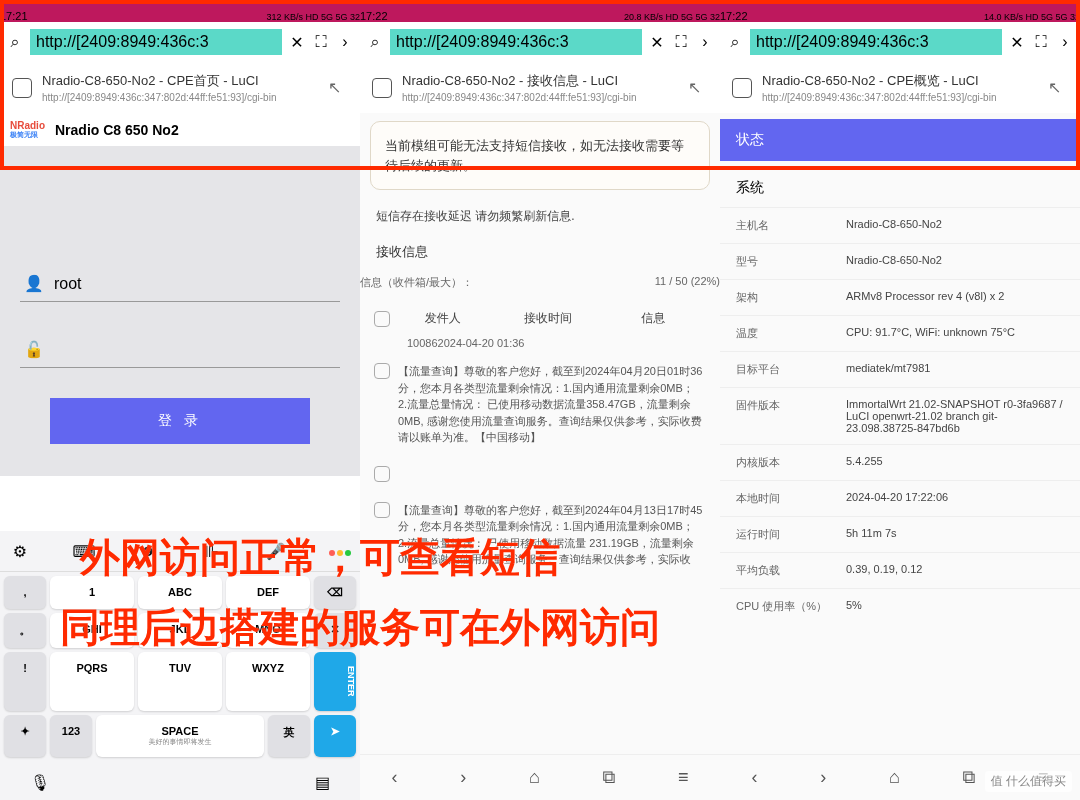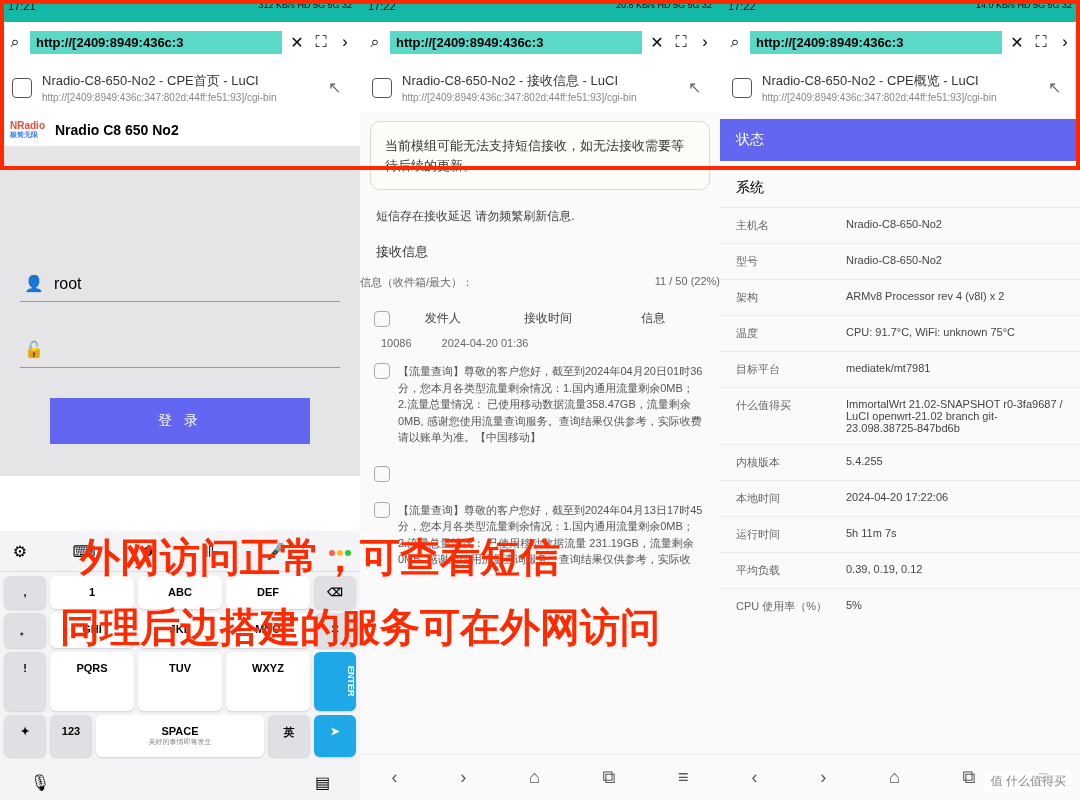--- a/index.html
+++ b/index.html
@@ -1,23 +1,23 @@
 <!DOCTYPE html>
 <html><head>
 <meta charset="utf-8">
 <style>
 *{margin:0;padding:0;box-sizing:border-box;font-family:sans-serif}
 body{width:1080px;height:800px;background:#e8e8ea;position:relative;overflow:hidden}
 .red-box{position:absolute;top:0;left:0;width:1080px;height:170px;border:4px solid #ff2a00;z-index:10;pointer-events:none}
 .phone{position:absolute;top:0;width:360px;height:800px;background:#fff;overflow:hidden}
 .p1{left:0}.p2{left:360px}.p3{left:720px}
-.status{height:22px;display:flex;justify-content:space-between;align-items:flex-start;padding:0 8px;font-size:11px;background:#14b8a6}
+.status{height:22px;display:flex;justify-content:space-between;align-items:flex-end;padding:0 0;font-size:11px;background:#be185d}
 .status .r{font-size:9px}
 .url-row{height:40px;display:flex;align-items:center;padding:0 6px;gap:6px;background:#fff}
-.url-field{flex:1;background:#5bd9c8;padding:4px 6px;font-size:13px;font-weight:bold;overflow:hidden;white-space:nowrap}
+.url-field{flex:1;background:#5bd9c8;padding:4px 6px;font-size:16px;font-weight:normal;overflow:hidden;white-space:nowrap}
 .ic{width:18px;height:18px;display:flex;align-items:center;justify-content:center;font-size:16px}
 .sugg{padding:10px 12px;display:flex;align-items:center;gap:10px;background:#fff}
 .sugg-icon{width:20px;height:20px;border:1.5px solid #555;border-radius:4px}
 .sugg-txt{flex:1}
 .sugg-title{font-size:13px;color:#333}
 .sugg-url{font-size:10px;color:#888;margin-top:2px}
 .sugg-arr{width:20px;font-size:16px;color:#666}
 .phone-content{height:calc(800px - 120px);overflow:hidden}
 
 .p1 .logo-bar{background:#fff;padding:8px 10px;display:flex;align-items:center;gap:10px;box-shadow:0 1px 3px rgba(0,0,0,.1)}
@@ -42,21 +42,21 @@
 .p1 .kb-bot{display:flex;justify-content:space-between;padding:8px 30px;background:#f4f4f6}
 
 .p2 .warn{background:#fefcf9;border:1px solid #e0d8c8;border-radius:10px;margin:8px 10px;padding:14px;font-size:13px;color:#333;line-height:1.5}
 .p2 .pg{padding:10px 16px;font-size:12px;color:#444}
 .p2 .section-title{padding:8px 16px 4px;font-size:13px;color:#333}
 .p2 .info-row{padding:10px 0;font-size:11px;color:#666;display:flex;justify-content:space-between}
 .p2 .tbl-head{display:flex;padding:10px 14px;font-size:12px;color:#444;gap:0;align-items:center}
 .p2 .ck{width:16px;height:16px;border:1.5px solid #aaa;border-radius:4px;flex-shrink:0}
 .p2 .th{flex:1;text-align:center}
 .p2 .msg{padding:10px 14px;font-size:11px;color:#555;line-height:1.5;display:flex;gap:8px}
-.p2 .msg-meta{display:flex;gap:30px;color:#666;padding-left:21px;margin-bottom:4px;font-size:11px}
+.p2 .msg-meta{display:flex;color:#666;padding-left:47px;margin-bottom:4px;font-size:11px}
 .p2 .msg-body{flex:1}
 .p2 .nav{display:flex;justify-content:space-around;padding:12px 0;position:absolute;bottom:0;width:360px;background:#fafafa;border-top:1px solid #eee}
 .p2 .nav span{font-size:18px;color:#555}
 
 .p3 .stat-hdr{background:#6266f0;color:#fff;padding:12px 16px;font-size:14px;margin:6px 0 0}
 .p3 .sys{padding:18px 16px 10px;font-size:14px;font-weight:normal}
 .p3 .info{display:flex;padding:10px 16px;font-size:11px;color:#555;border-top:1px solid #eee}
 .p3 .info .lbl{flex:0 0 110px;color:#666}
 .p3 .info .val{flex:1;color:#444}
 .p3 .nav{display:flex;justify-content:space-around;padding:12px 0;position:absolute;bottom:0;width:360px;background:#fafafa;border-top:1px solid #eee}
@@ -253,21 +253,21 @@
         </div>
         <div class="info">
           <div class="lbl">温度</div>
           <div class="val">CPU: 91.7°C, WiFi: unknown 75°C</div>
         </div>
         <div class="info">
           <div class="lbl">目标平台</div>
           <div class="val">mediatek/mt7981</div>
         </div>
         <div class="info">
-          <div class="lbl">什么值得买</div>
+          <div class="lbl">固件版本</div>
           <div class="val">ImmortalWrt 21.02-SNAPSHOT r0-3fa9687 / LuCI openwrt-21.02 branch git-23.098.38725-847bd6b</div>
         </div>
         <div class="info">
           <div class="lbl">内核版本</div>
           <div class="val">5.4.255</div>
         </div>
         <div class="info">
           <div class="lbl">本地时间</div>
           <div class="val">2024-04-20 17:22:06</div>
         </div>

